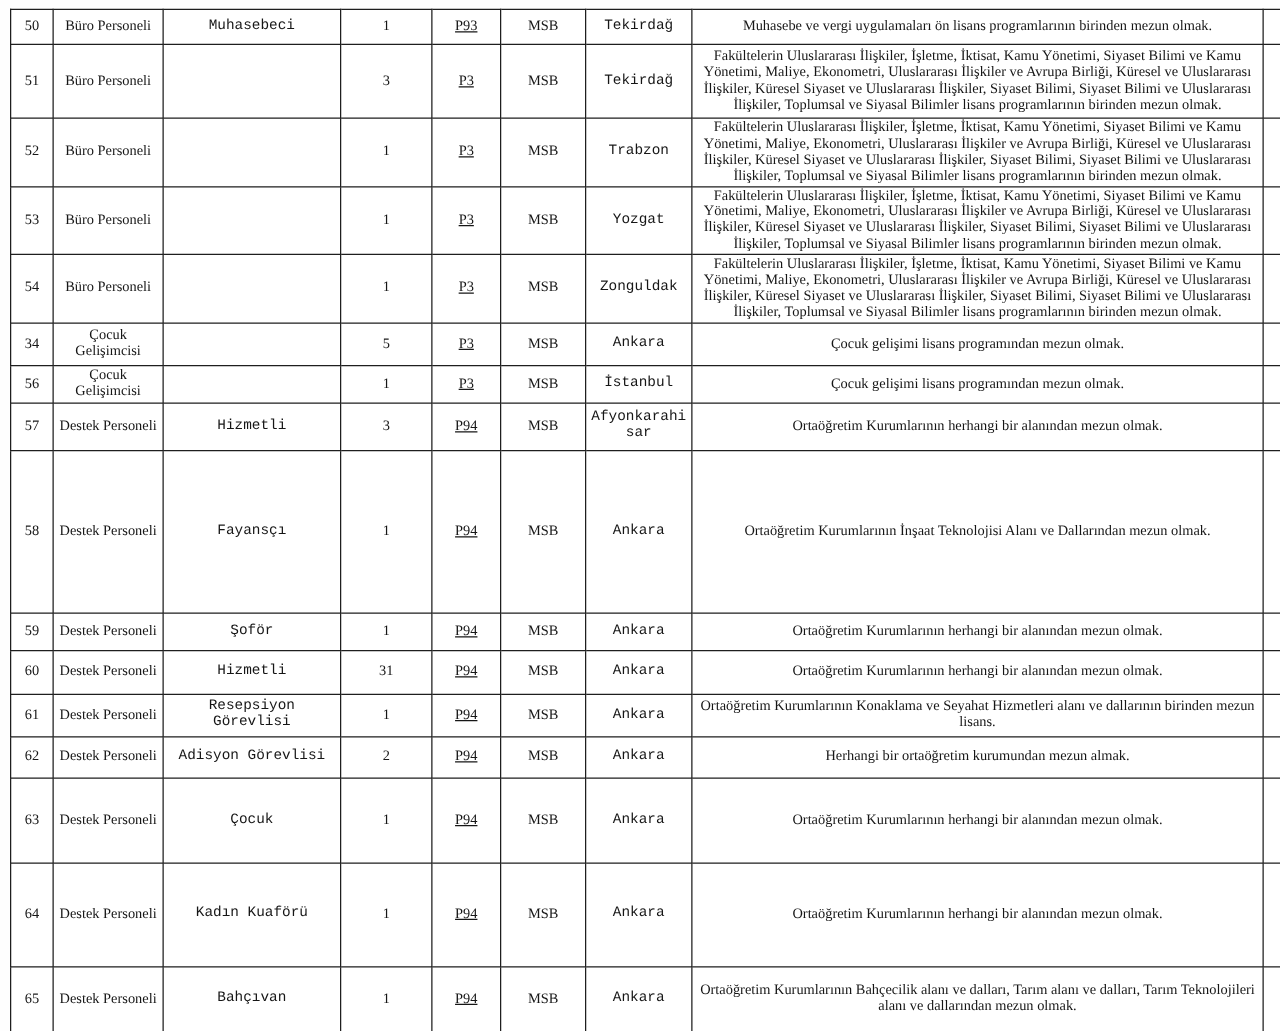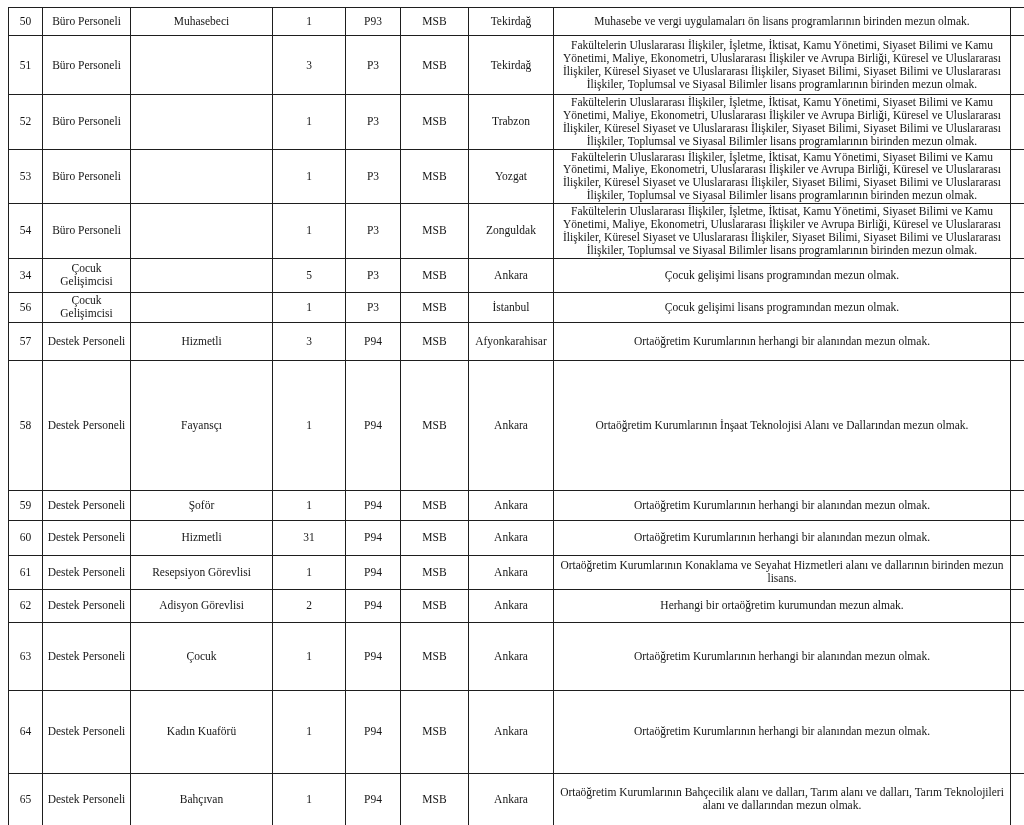--- a/index.html
+++ b/index.html
@@ -26,25 +26,25 @@
     text-align: center;
     vertical-align: middle;
     padding: 1px 2px;
     font-size: 11.5px;
     line-height: 1.12;
     overflow: hidden;
     word-wrap: break-word;
   }
   td.c-no   { font-size: 12px; }
   td.c-type { font-size: 11.3px; padding: 1px 3px; }
-  td.c-pos  { font-size: 11.3px; }
+  td.c-pos  { font-size: 11.3px; font-family: Liberation Mono, monospace; }
   td.c-cnt  { font-size: 11.5px; }
-  td.c-code { font-size: 11.3px; }
+  td.c-code { font-size: 11.3px; text-decoration: underline; }
   td.c-org  { font-size: 11.3px; margin-left: 40px; }
-  td.c-city { font-size: 10.8px; padding: 1px 1px; }
+  td.c-city { font-size: 10.8px; padding: 1px 1px; font-family: Liberation Mono, monospace; }
   td.c-req  {
     text-align: justify;
     font-size: 10.6px;
     line-height: 12.1px;
     padding: 1px 4px 1px 6px;
   }
   td.c-edge {
     text-align: left;
     font-size: 10.6px;
     line-height: 13px;

